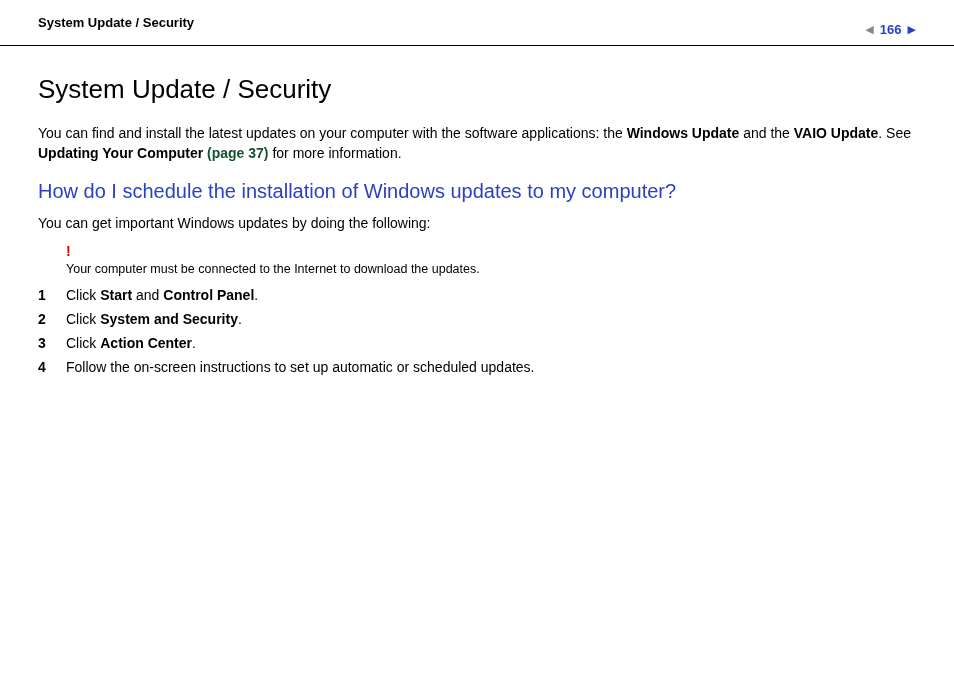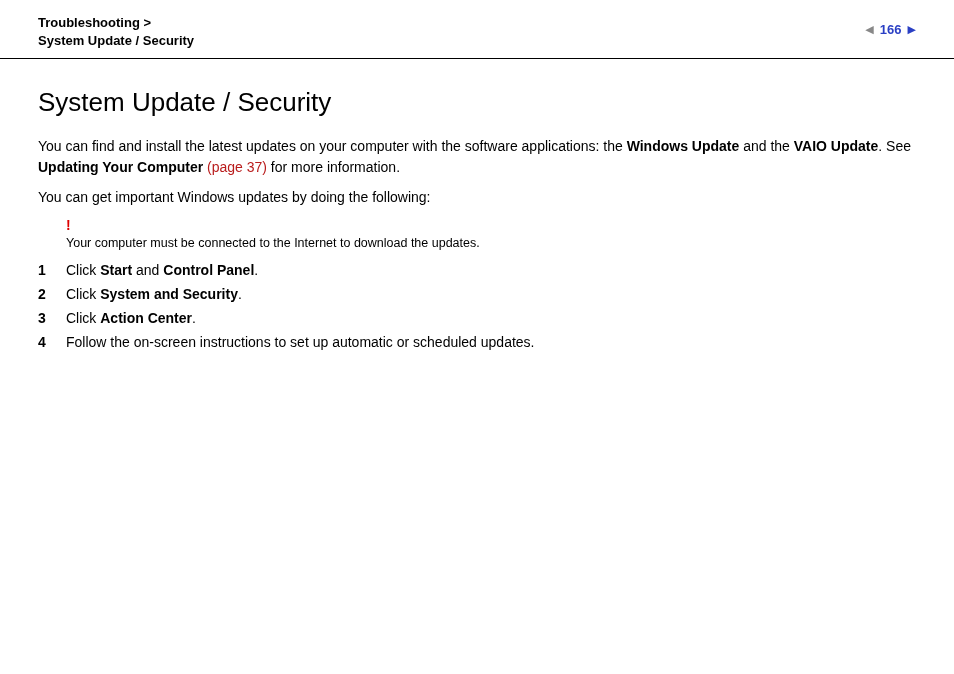--- a/index.html
+++ b/index.html
@@ -62,22 +62,22 @@
     }
     .body-text {
       font-size: 14px;
       line-height: 1.45;
       margin-bottom: 10px;
     }
     .bold {
       font-weight: bold;
     }
     .link {
-      color: #b91c1c;
-      font-weight: normal;
+      color: #14532d;
+      font-weight: bold;
     }
     .alert {
       margin: 10px 0 10px 28px;
     }
     .alert-mark {
       color: #d00;
       font-weight: bold;
       font-size: 14px;
       margin-bottom: 2px;
     }
@@ -101,37 +101,37 @@
     }
     .step-text {
       flex: 1;
     }
   </style>
 </head>
 <body>
 
 <div class="header">
   <div class="breadcrumb">
-    <div>Troubleshooting &gt;</div>
     <div>System Update / Security</div>
   </div>
   <div class="page-nav">
     <span class="arrow">◀</span>
     <span class="page-number">166</span>
     <span class="arrow right">▶</span>
   </div>
 </div>
 
 <div class="content">
   <h1>System Update / Security</h1>
 
   <p class="body-text">
     <span>You can find and install the latest updates on your computer with the software applications: the </span><span class="bold">Windows Update</span><span> and the </span><span class="bold">VAIO Update</span><span>. See </span><span class="bold">Updating Your Computer </span><span class="link">(page 37)</span><span> for more information.</span>
   </p>
 
+  <h2>How do I schedule the installation of Windows updates to my computer?</h2>
   <p class="body-text">You can get important Windows updates by doing the following:</p>
 
   <div class="alert">
     <div class="alert-mark">!</div>
     <div class="alert-text">Your computer must be connected to the Internet to download the updates.</div>
   </div>
 
   <ol class="step-list">
     <li class="step-item">
       <span class="step-num">1</span>

